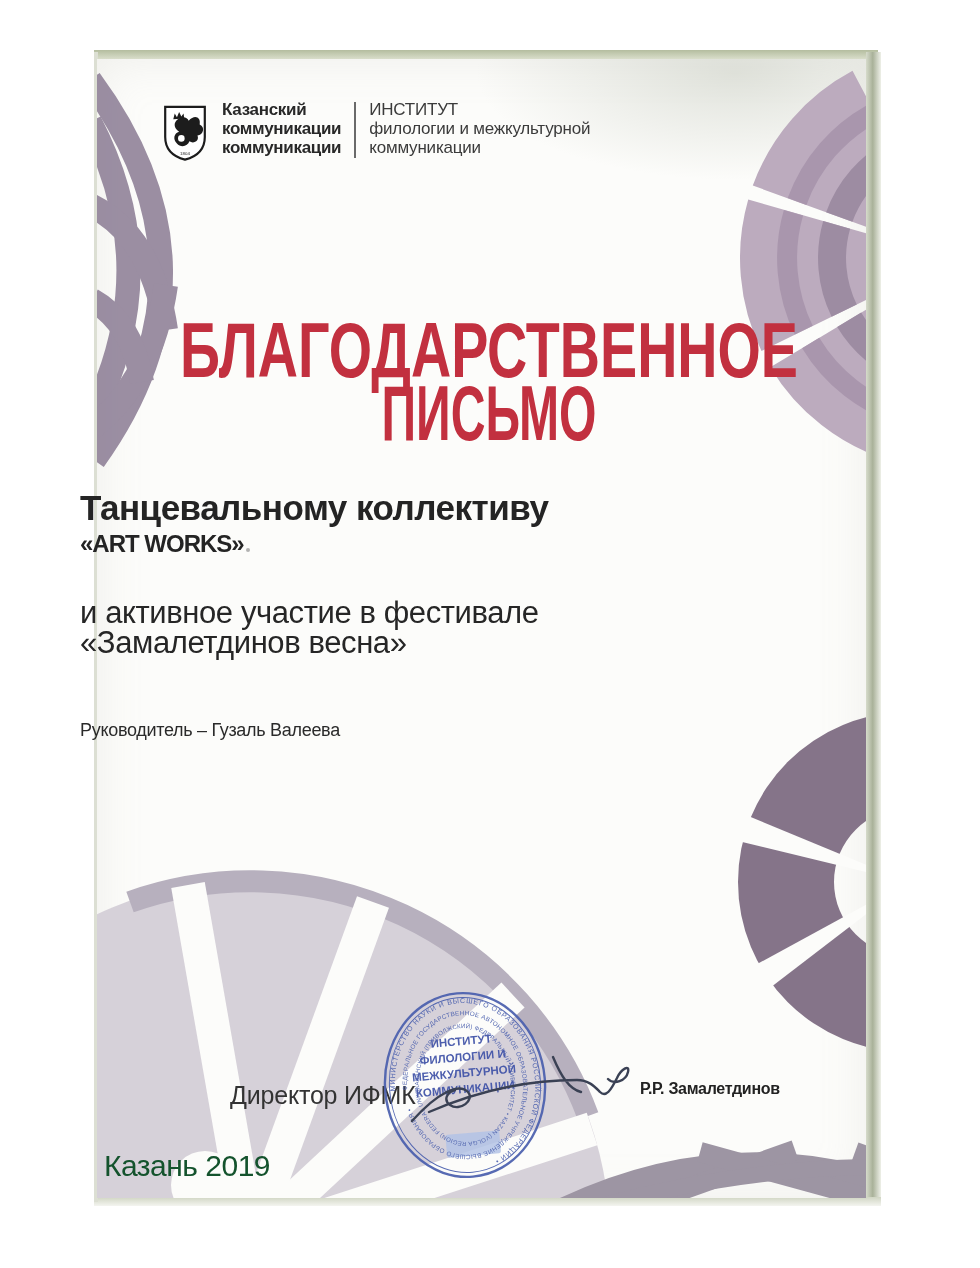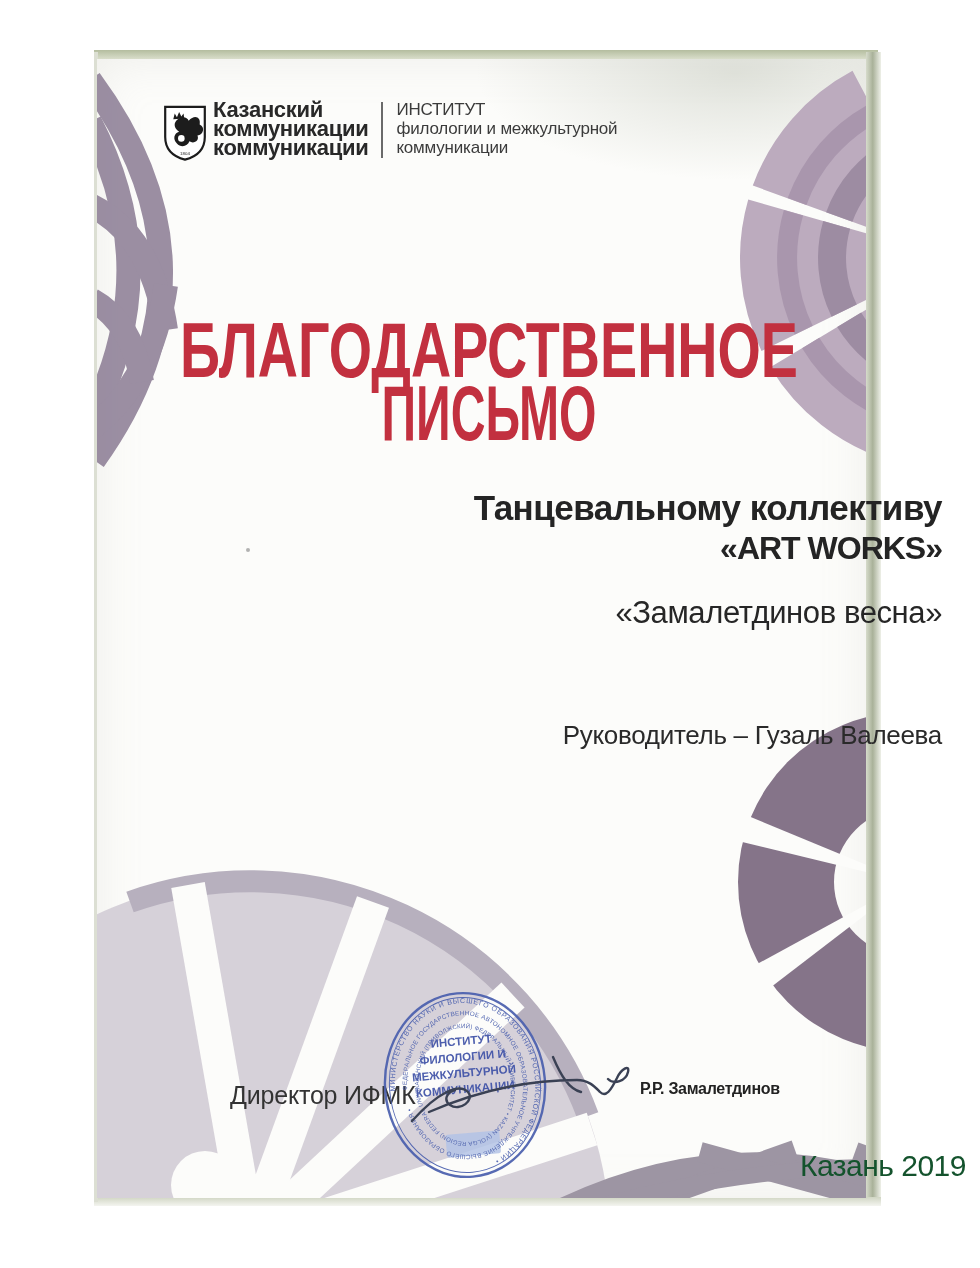--- a/index.html
+++ b/index.html
@@ -25,30 +25,30 @@
   .marble{
     left:430px;top:59px;width:436px;height:140px;
     background:radial-gradient(ellipse at 70% 10%, rgba(190,195,182,.45), rgba(190,195,182,0) 60%);
   }
   svg.layer{left:0;top:0;width:980px;height:1268px;pointer-events:none;}
   svg text{font-family:"Liberation Sans", sans-serif;}
 
   
   .header{left:163px;top:100px;display:flex;align-items:flex-start;}
   .logo{width:44px;height:62px;margin-top:3px;}
-  .uni-name{margin-left:6px;font-size:22px;font-weight:bold;line-height:19px;color:#282828;letter-spacing:-0.3px;}
+  .uni-name{margin-left:15px;font-size:17px;font-weight:bold;line-height:19px;color:#282828;letter-spacing:-0.3px;}
   .divider{width:2px;height:56px;background:#6a6a6a;margin:2px 13px 0 13px;}
   .inst-name{font-size:17px;line-height:19px;color:#3b3b3b;letter-spacing:-0.2px;}
 
   
-  .cline{left:104px;width:838px;text-align:right;color:#222;}
+  .cline{left:80px;width:838px;text-align:left;color:#222;}
   .recipient{top:488px;font-size:35px;font-weight:bold;letter-spacing:-0.5px;color:#242424;}
-  .teamname{top:530px;font-size:32px;font-weight:bold;letter-spacing:-1px;color:#242424;}
+  .teamname{top:530px;font-size:24px;font-weight:bold;letter-spacing:-1px;color:#242424;}
   .bodytext{top:598px;font-size:31px;line-height:30px;letter-spacing:-0.4px;color:#262626;}
-  .leader{top:720px;font-size:26px;letter-spacing:-0.3px;color:#2a2a2a;}
+  .leader{top:720px;font-size:18px;letter-spacing:-0.3px;color:#2a2a2a;}
   .director{left:230px;top:1081px;font-size:25px;color:#333;letter-spacing:-0.2px;}
   .signer{left:640px;top:1080px;font-size:16px;font-weight:bold;color:#222;letter-spacing:-0.3px;}
   .cityyear{top:1149px;transform:translateX(24px);font-size:30px;letter-spacing:-0.5px;color:#14532d;}
   .speck{left:246px;top:548px;width:4px;height:4px;border-radius:50%;background:#8a8a8a;opacity:.65;}
 </style>
 </head>
 <body>
 
 <div class="abs" style="left:0;top:0;width:980px;height:1268px;background:#ffffff;"></div>
 
@@ -145,20 +145,21 @@
 <svg class="abs layer" viewBox="0 0 980 1268">
   <text x="489" y="377" text-anchor="middle" textLength="618" lengthAdjust="spacingAndGlyphs" font-size="78" font-weight="bold" fill="#c2303f">БЛАГОДАРСТВЕННОЕ</text>
   <text x="489" y="440" text-anchor="middle" textLength="215" lengthAdjust="spacingAndGlyphs" font-size="78" font-weight="bold" fill="#c2303f">ПИСЬМО</text>
 </svg>
 
 <div class="abs cline recipient">Танцевальному коллективу</div>
 <div class="abs cline teamname">«ART WORKS»</div>
 <div class="abs speck"></div>
 
 <div class="abs cline bodytext">
+  <div>и активное участие в фестивале</div>
   <div>«Замалетдинов весна»</div>
 </div>
 <div class="abs cline leader">Руководитель – Гузаль Валеева</div>
 
 <div class="abs director">Директор ИФМК</div>
 <div class="abs signer">Р.Р. Замалетдинов</div>
 <div class="abs cline cityyear">Казань 2019</div>
 
 <svg class="abs layer" viewBox="0 0 980 1268">
   <defs>

